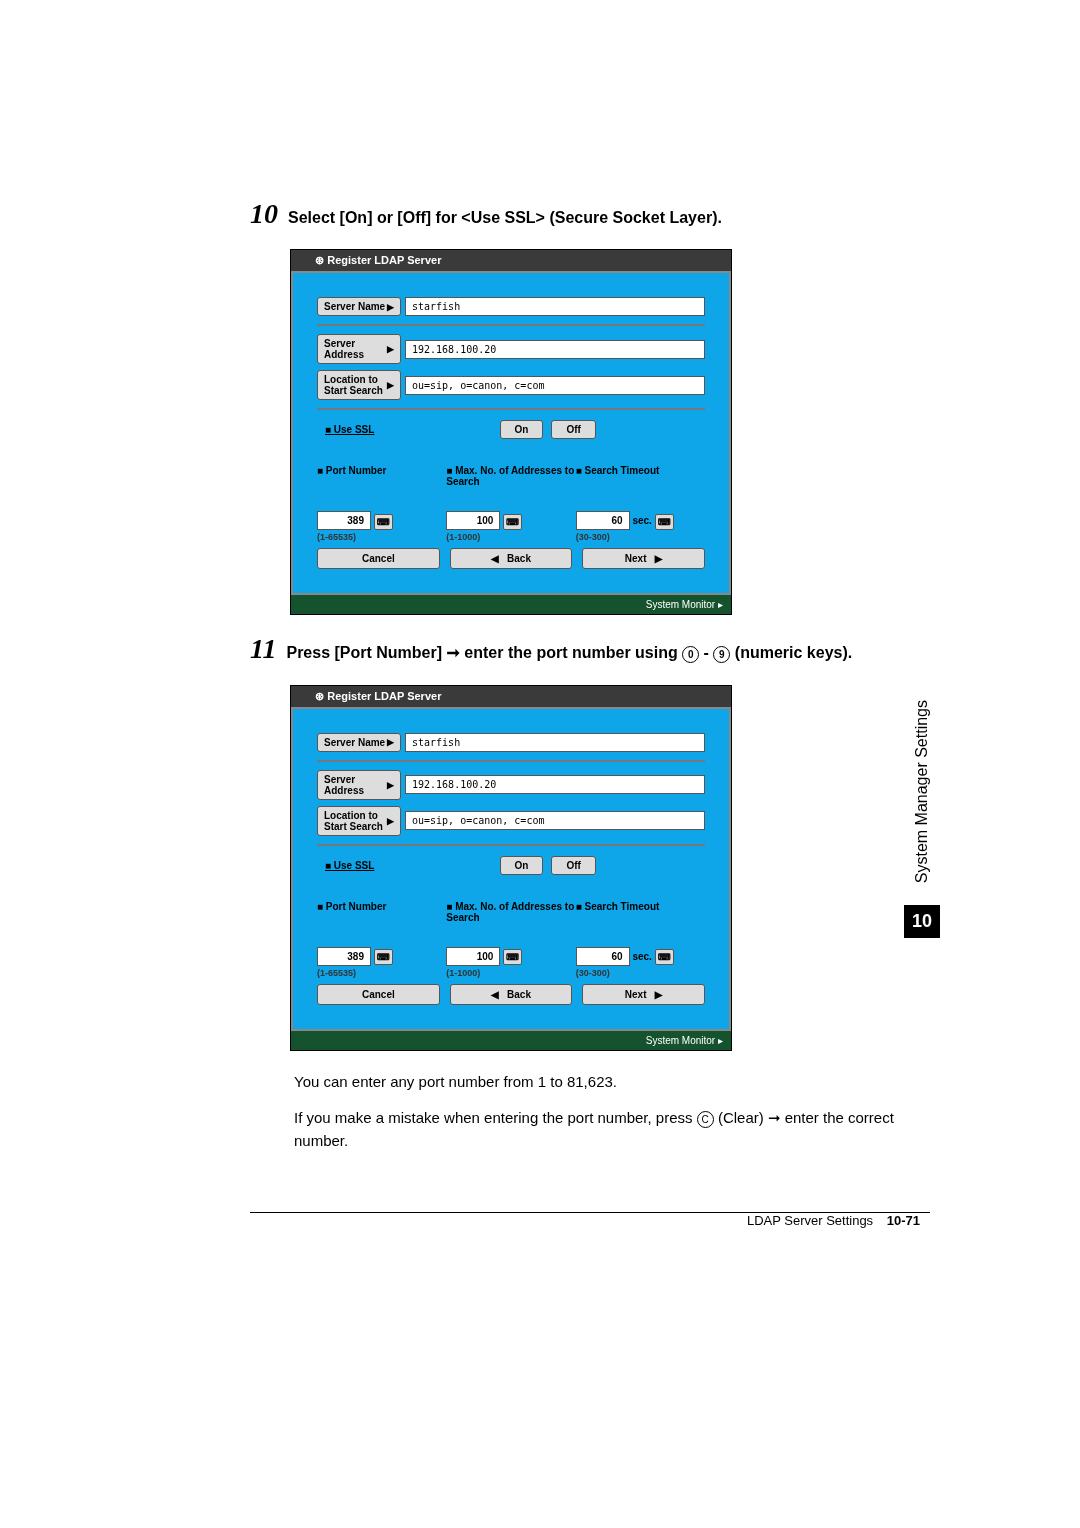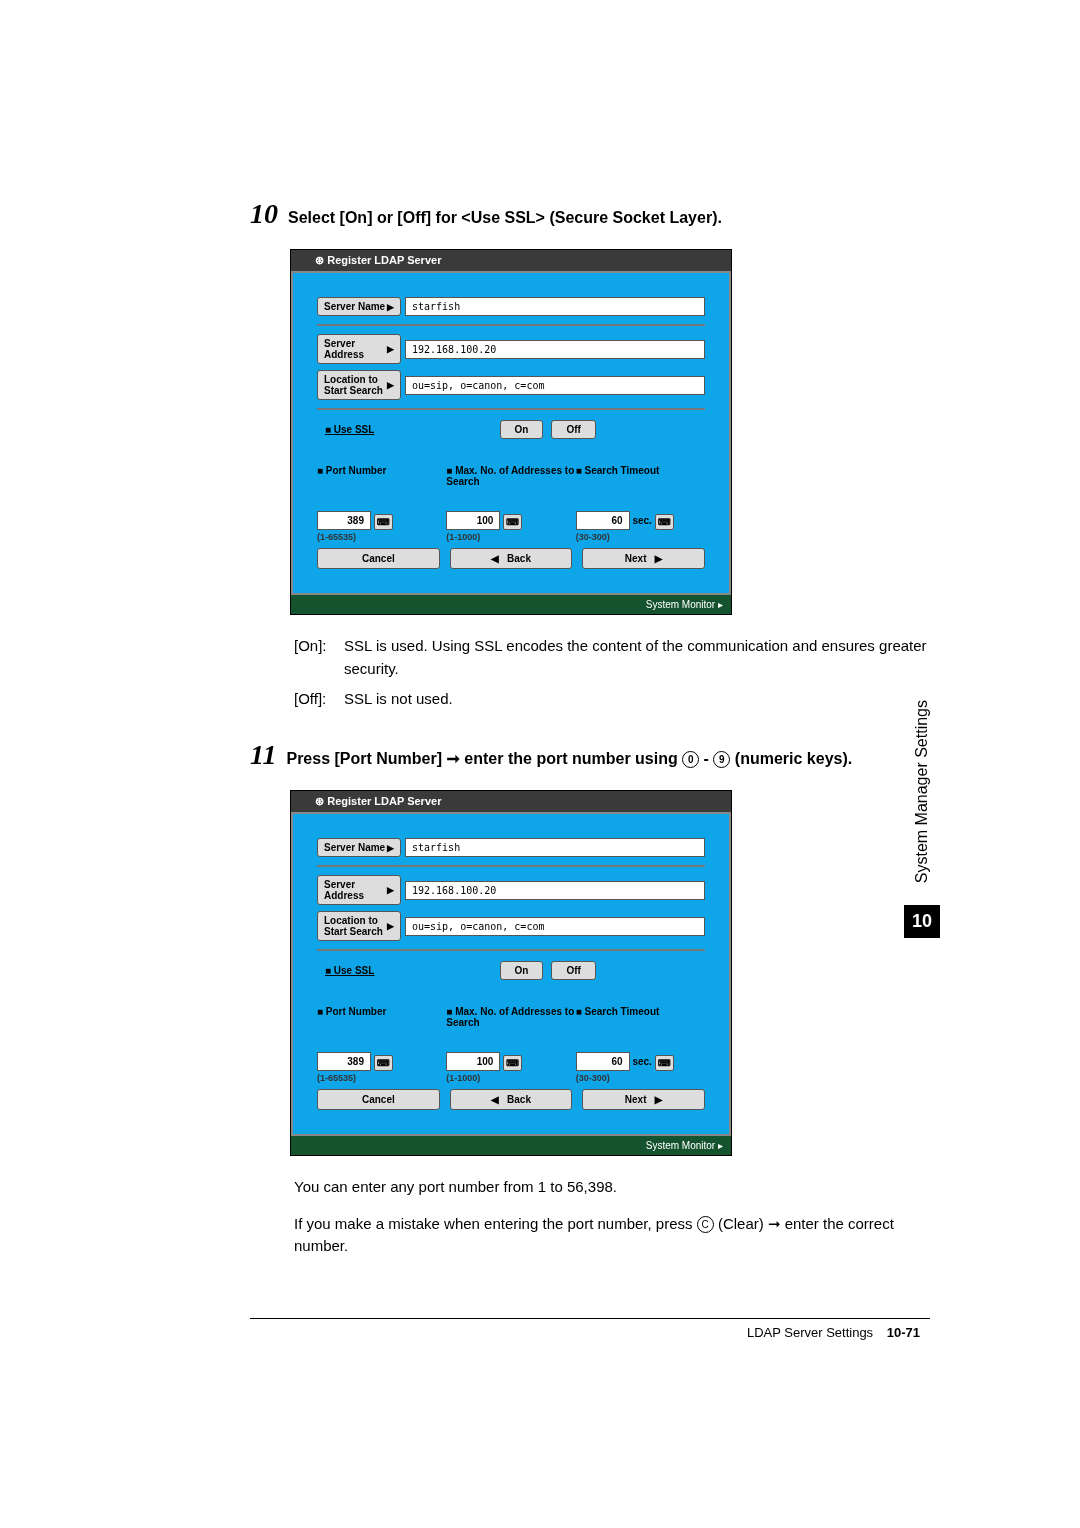--- a/index.html
+++ b/index.html
@@ -210,21 +210,21 @@
     background: #000;
     color: #fff;
     font-weight: bold;
     font-size: 18px;
     padding: 6px 8px;
     margin-top: 8px;
   }
   .footer-bar {
     border-top: 1px solid #000;
     margin-top: 60px;
-    padding-top: 6px;
+    padding-top: 0;
     text-align: right;
     font-size: 13px;
     padding-right: 10px;
   }
   .footer-page {
     font-weight: bold;
     margin-left: 10px;
   }
 </style>
 </head>
@@ -295,30 +295,20 @@
       </div>
       <div class="scr-bottom">
         <div class="scr-btn">Cancel</div>
         <div class="scr-btn">◀ &nbsp; <span>Back</span></div>
         <div class="scr-btn"><span>Next</span> &nbsp; ▶</div>
       </div>
     </div>
     <div class="scr-footer"><span>System Monitor</span> <span>▸</span></div>
   </div>
 
-  <div class="desc-list">
-    <div class="desc-row">
-      <div class="desc-key">[On]:</div>
-      <div class="desc-val">SSL is used. Using SSL encodes the content of the communication and ensures greater security.</div>
-    </div>
-    <div class="desc-row">
-      <div class="desc-key">[Off]:</div>
-      <div class="desc-val">SSL is not used.</div>
-    </div>
-  </div>
 
   <div class="step-row">
     <span class="step-num">11</span>
     <span class="step-text">
       <span>Press [Port Number] </span><span>➞</span><span> enter the port number using </span>
       <span class="circ-key">0</span>
       <span> - </span>
       <span class="circ-key">9</span>
       <span> (numeric keys).</span>
     </span>
@@ -382,21 +372,21 @@
       </div>
       <div class="scr-bottom">
         <div class="scr-btn">Cancel</div>
         <div class="scr-btn">◀ &nbsp; <span>Back</span></div>
         <div class="scr-btn"><span>Next</span> &nbsp; ▶</div>
       </div>
     </div>
     <div class="scr-footer"><span>System Monitor</span> <span>▸</span></div>
   </div>
 
-  <div class="body-text">You can enter any port number from 1 to 56,398.</div>
+  <div class="body-text">You can enter any port number from 1 to 81,623.</div>
   <div class="body-text">
     <span>If you make a mistake when entering the port number, press </span>
     <span class="circ-key">C</span>
     <span> (Clear) </span><span>➞</span><span> enter the correct number.</span>
   </div>
 
   <div class="side-tab">
     <span class="side-label">System Manager Settings</span>
     <div class="side-chap">10</div>
   </div>

